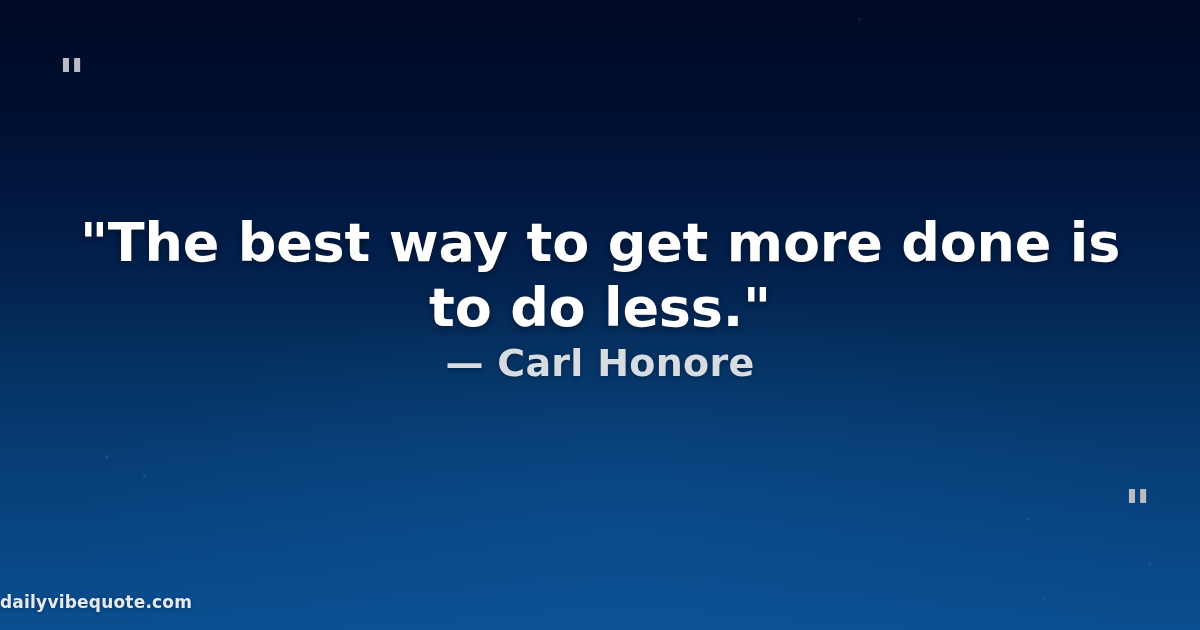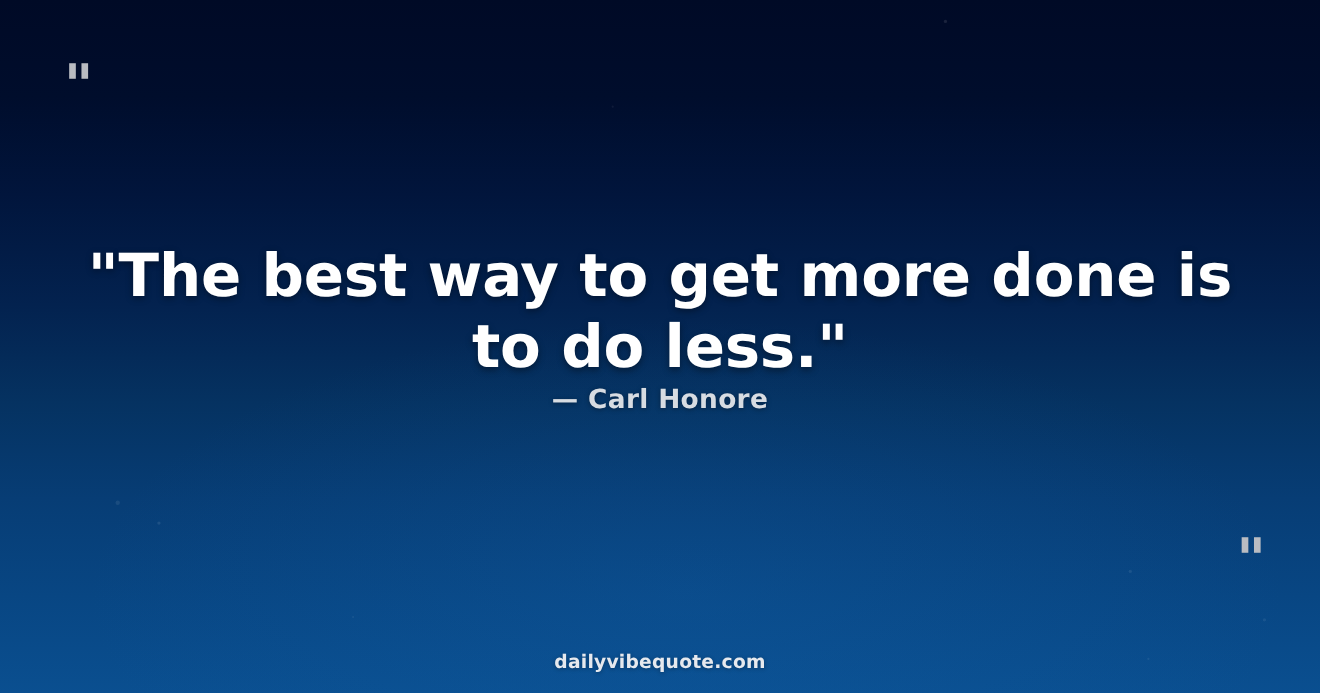--- a/index.html
+++ b/index.html
@@ -92,31 +92,30 @@
     letter-spacing: -0.2px;
     text-shadow: 0 2px 7px rgba(0,0,0,0.40);
     margin-top: -34px;
   }
 
   .quote-author {
     text-align: left;
     color: #d7dce2;
     font-family: "DejaVu Sans", sans-serif;
     font-weight: 700;
-    font-size: 24px;
+    font-size: 38px;
     letter-spacing: 0.3px;
     text-shadow: 0 1px 5px rgba(0,0,0,0.35);
   }
 
   .site-footer {
     position: absolute;
     left: 0;
     bottom: 18px;
     width: 100%;
-    text-align: center;
     color: #e6e9ee;
     font-family: "DejaVu Sans", sans-serif;
     font-weight: 700;
     font-size: 17px;
     letter-spacing: 0.2px;
     text-shadow: 0 1px 4px rgba(0,0,0,0.30);
   }
 </style>
 </head>
 <body>

